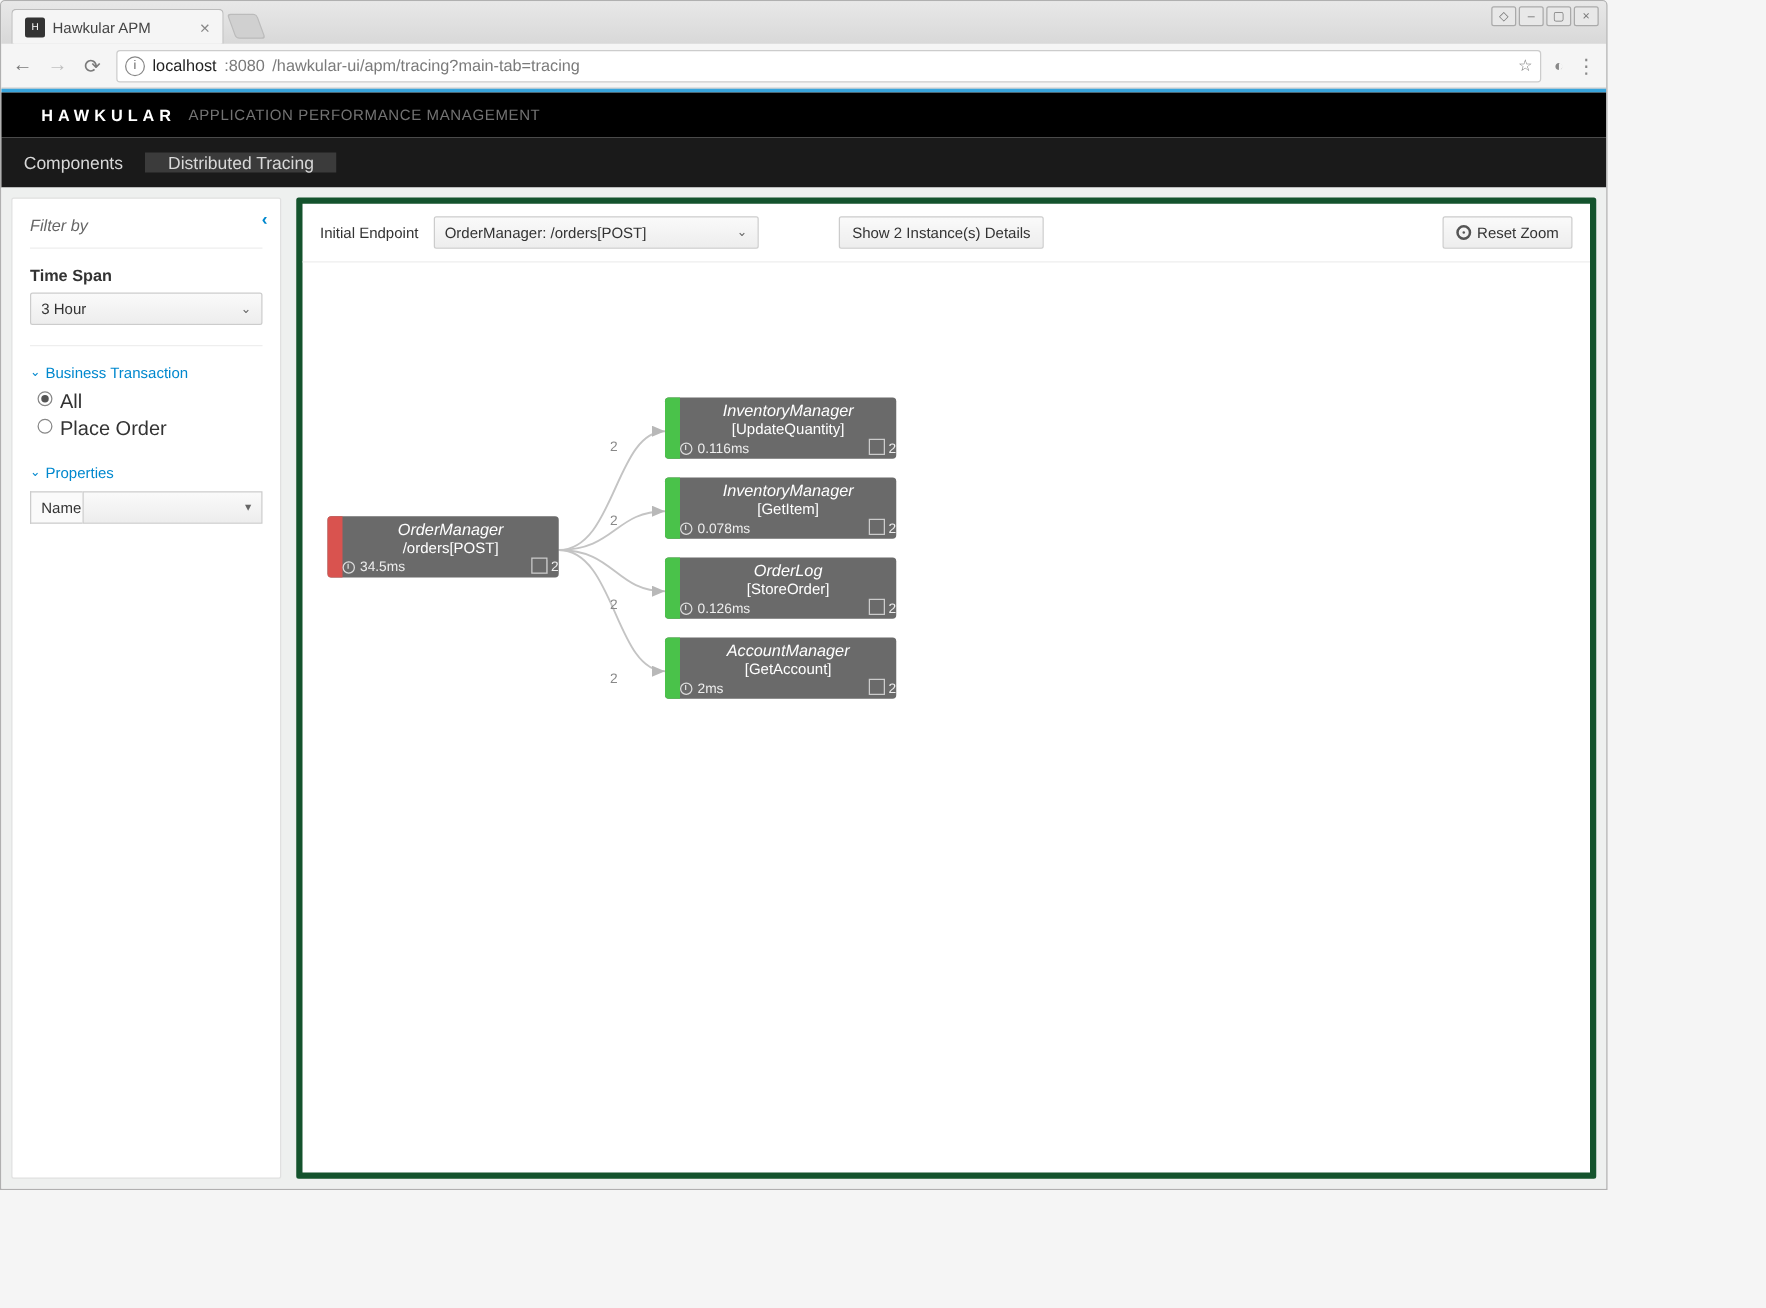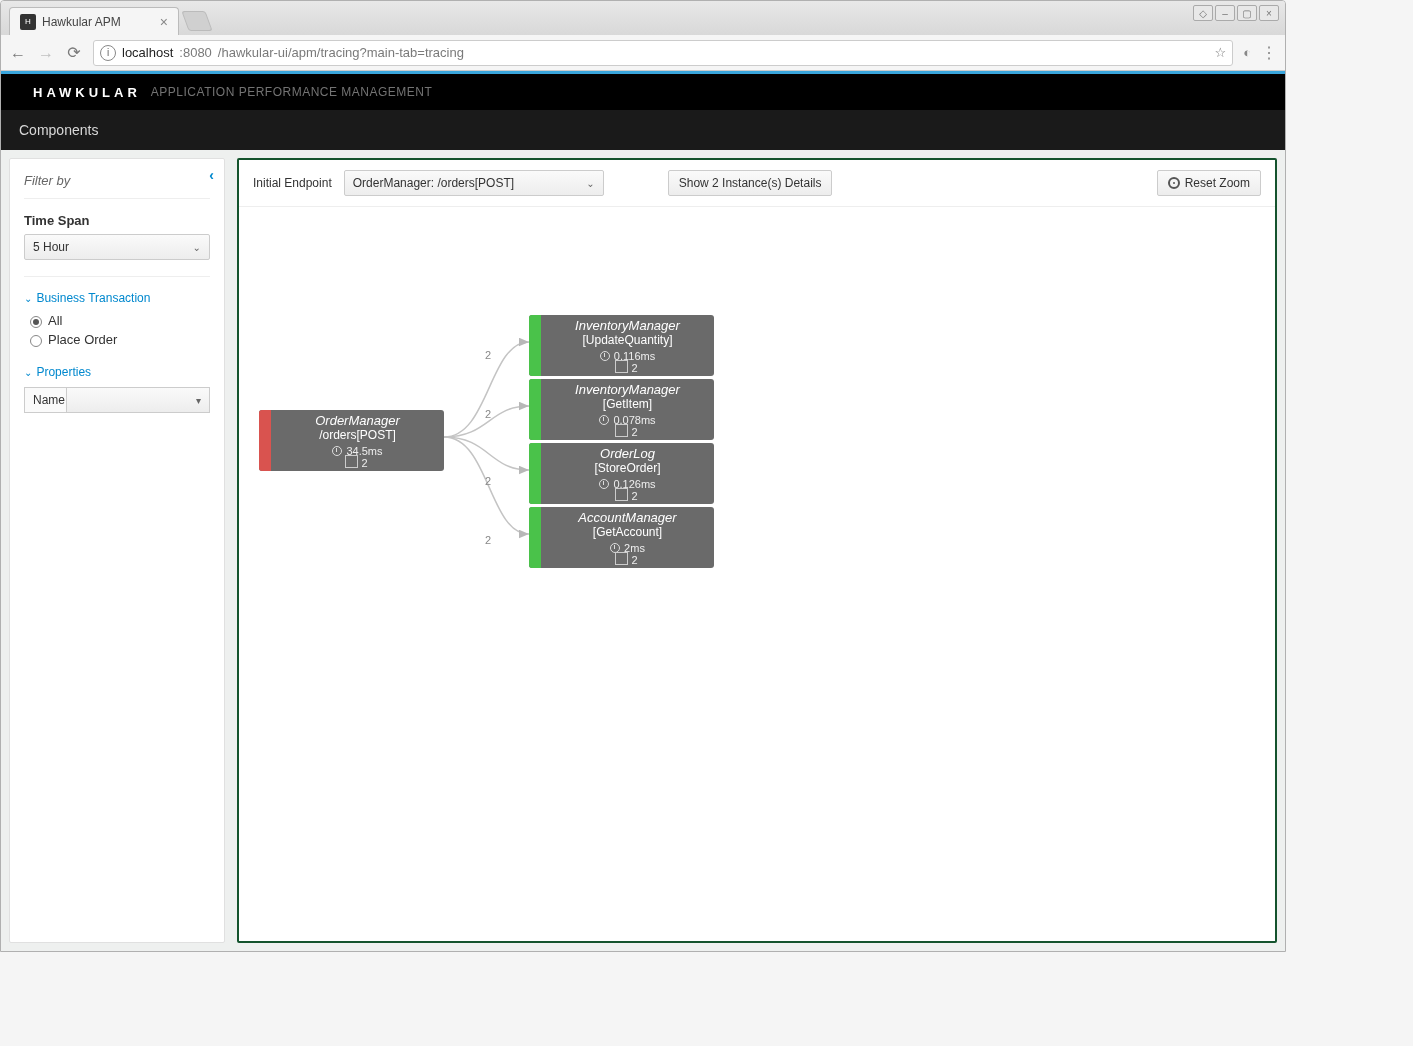--- a/index.html
+++ b/index.html
@@ -94,30 +94,30 @@
   width:100%;height:26px;border:1px solid #ccc;border-radius:2px;
   background:linear-gradient(#fafafa,#ededed);
   display:flex;align-items:center;padding:0 8px;font-size:12px;color:#333;
   position:relative;
 }
 .select .caret{margin-left:auto;font-size:10px;color:#666;}
 .section-head{
   color:#0088ce;font-size:12px;display:flex;align-items:center;gap:4px;margin:14px 0 8px;cursor:pointer;
 }
 .section-head .chev{font-size:10px;}
-.radio-row{display:flex;align-items:flex-end;gap:6px;font-size:13px;color:#333;margin:4px 0 4px 6px;}
+.radio-row{display:flex;align-items:flex-start;gap:6px;font-size:16px;color:#333;margin:4px 0 4px 6px;}
 .radio-dot{width:12px;height:12px;border:1px solid #888;border-radius:50%;display:inline-flex;align-items:center;justify-content:center;}
 .radio-dot.checked::after{content:"";width:6px;height:6px;background:#555;border-radius:50%;}
 .prop-row{display:flex;gap:0;margin-top:0;}
 .prop-row .select{border-radius:0;}
 .prop-row .select:first-child{width:42px;background:#fafafa;}
 .prop-row .select:last-child{flex:1;}
 
 .canvas-wrap{
-  flex:1;background:#fff;border:2px solid #14532d;margin:8px 8px 8px 12px;border-radius:2px;
+  flex:1;background:#fff;border:5px solid #14532d;margin:8px 8px 8px 12px;border-radius:2px;
   display:flex;flex-direction:column;
 }
 .canvas-toolbar{
   display:flex;align-items:center;padding:10px 14px;gap:12px;border-bottom:1px solid #eee;
 }
 .small-label{font-size:12px;color:#333;}
 .btn{
   border:1px solid #ccc;border-radius:2px;background:linear-gradient(#fafafa,#ededed);
   padding:5px 10px;font-size:12px;color:#333;display:inline-flex;align-items:center;gap:5px;cursor:pointer;
 }
@@ -131,21 +131,21 @@
 .node{
   position:absolute;background:#6a6a6a;color:#fff;border-radius:3px;
   width:185px;display:flex;
 }
 .node .sidebar-stripe{width:12px;border-radius:3px 0 0 3px;}
 .node .sidebar-stripe.red{background:#d9534f;}
 .node .sidebar-stripe.green{background:#4ac24a;}
 .node .body{flex:1;padding:4px 0 2px;}
 .node .title{font-style:italic;font-size:13px;text-align:center;line-height:1.15;}
 .node .subtitle{font-size:12px;text-align:center;line-height:1.15;}
-.node .footer{display:flex;align-items:center;justify-content:space-between;font-size:11px;margin-top:2px;color:#eee;flex-direction:column;}
+.node .footer{display:flex;align-items:center;justify-content:space-between;font-size:11px;margin-top:2px;color:#eee;}
 .node .footer .left{display:flex;align-items:center;gap:4px;}
 .node .footer .right{display:flex;align-items:center;gap:3px;}
 .clock{width:10px;height:10px;border:1.5px solid #ddd;border-radius:50%;position:relative;display:inline-block;}
 .clock::after{content:"";position:absolute;left:3px;top:1px;width:1px;height:4px;background:#ddd;}
 .copies{width:11px;height:11px;border:1.2px solid #ccc;position:relative;display:inline-block;}
 .copies::before{content:"";position:absolute;left:-3px;top:-3px;width:11px;height:11px;border:1.2px solid #ccc;background:#6a6a6a;}
 .edge-label{position:absolute;font-size:11px;color:#888;}
 </style>
 </head>
 <body>
@@ -181,30 +181,31 @@
   </div>
 </div>
 <div class="accent-strip"></div>
 
 <div class="app-header">
   <span class="brand">HAWKULAR</span>
   <span class="subtitle">APPLICATION PERFORMANCE MANAGEMENT</span>
 </div>
 <div class="app-nav">
   <a>Components</a>
+  <a class="active">Distributed Tracing</a>
 </div>
 
 <div class="app-body">
   <div class="sidebar">
     <span class="collapse-handle">‹</span>
     <div class="filterby">Filter by</div>
     <div class="divider"></div>
     <span class="section-label">Time Span</span>
     <div class="select">
-      <span>5 Hour</span>
+      <span>3 Hour</span>
       <span class="caret">⌄</span>
     </div>
     <div class="divider" style="margin-top:16px;"></div>
     <div class="section-head">
       <span class="chev">⌄</span>
       <span>Business Transaction</span>
     </div>
     <div class="radio-row">
       <span class="radio-dot checked"></span>
       <span>All</span>

